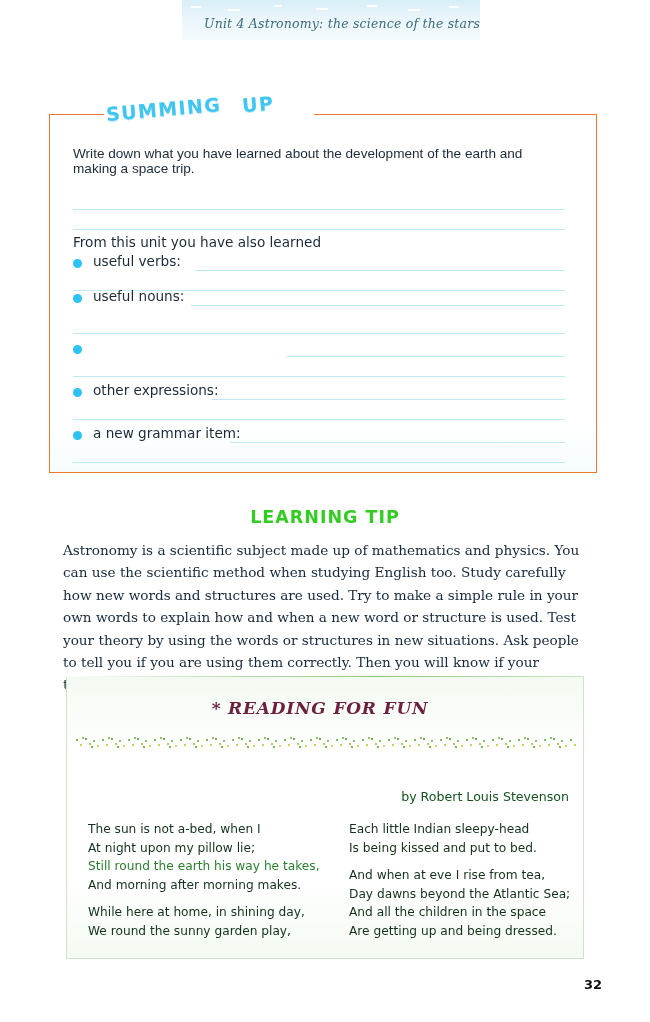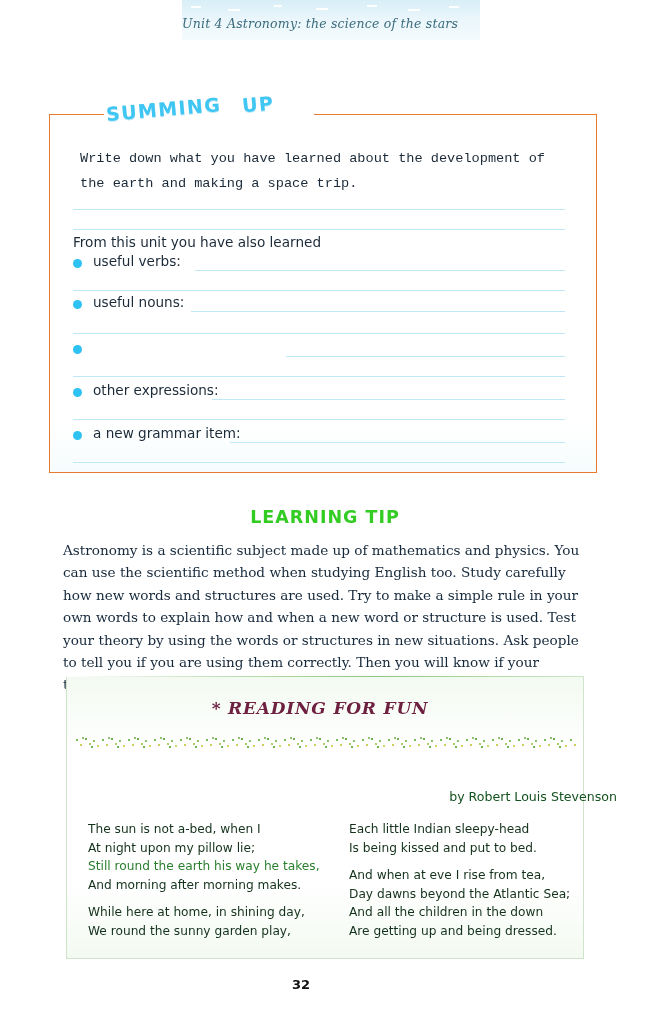--- a/index.html
+++ b/index.html
@@ -38,21 +38,21 @@
       radial-gradient(ellipse 9px 1.5px at 190px 2px, #ffffff 60%, transparent 62%),
       radial-gradient(ellipse 11px 1.6px at 232px 6px, #ffffff 60%, transparent 62%),
       radial-gradient(ellipse 9px 1.5px at 272px 3px, #ffffff 60%, transparent 62%);
     opacity: .95;
   }
   .runhead-text {
     position: absolute;
     left: 182px;
     top: 16px;
     width: 298px;
-    text-align: left;
+    text-align: right;
     font-family: "DejaVu Serif", serif;
     font-style: italic;
     font-size: 12.5px;
     color: #3b6b7d;
     letter-spacing: .2px;
     white-space: nowrap;
   }
 
   
   .summing-box {
@@ -84,25 +84,24 @@
     text-shadow: 0 1px 0 #bfe9f8;
   }
   .summing-title .w1 { left: 2px;  top: 6px;  transform: rotate(-5deg); }
   .summing-title .w2 { left: 138px; top: 1px; transform: rotate(-5deg); }
 
   .instr {
     position: absolute;
     left: 73px;
     top: 146px;
     width: 492px;
-    font-family: Liberation Mono, monospace;
+    font-family: Liberation Sans, sans-serif;
     font-size: 13.6px;
-    line-height: 25px;
+    line-height: 15px;
     color: #1b2a38;
-    margin-left: 7px;
   }
   .subhead {
     position: absolute;
     left: 73px;
     top: 229px;
     font-family: "DejaVu Sans", sans-serif;
     font-size: 13.6px;
     color: #1b2a38;
   }
 
@@ -235,40 +234,39 @@
   }
   .poem-author {
     position: absolute;
     left: 0;
     top: 789px;
     width: 569px;
     text-align: right;
     font-family: "DejaVu Sans", sans-serif;
     font-size: 12.6px;
     color: #14521f;
-    padding-left: 48px;
   }
 
   .stanza {
     position: absolute;
     font-family: "DejaVu Sans", sans-serif;
     font-size: 12.2px;
     line-height: 18.5px;
     color: #14321b;
     white-space: nowrap;
   }
   .stanza .ln { display: block; }
   .stanza .ln.green { color: #2a7f2e; }
 
   .page-number {
     position: absolute;
     left: 0;
     top: 977px;
     width: 602px;
-    text-align: center;
+    text-align: right;
     font-family: "DejaVu Sans", sans-serif;
     font-weight: bold;
     font-size: 13px;
     color: #111111;
   }
 </style>
 </head>
 <body>
 
 <div class="page">
@@ -290,21 +288,21 @@
 
   <div class="subhead" style="top:234px;">From this unit you have also learned</div>
 
   <div class="bullet-row" style="top:253px;">
     <span class="bullet-dot"></span>
     <span class="bullet-label">useful verbs:</span>
     <span class="bullet-line" style="width:370px;"></span>
   </div>
   <div class="rule" style="left:73px; top:290px; width:492px;"></div>
 
-  <div class="bullet-row" style="top:294px;text-align:center;">
+  <div class="bullet-row" style="top:288px;text-align:center;">
     <span class="bullet-dot"></span>
     <span class="bullet-label">useful nouns:</span>
     <span class="bullet-line" style="width:374px;"></span>
   </div>
   <div class="rule" style="left:73px; top:333px; width:492px;"></div>
 
   <div class="bullet-row" style="top:339px;">
     <span class="bullet-dot"></span>
     <span class="bullet-line" style="width:279px;"></span>
   </div>
@@ -347,18 +345,18 @@
   </div>
 
   <div class="stanza" style="left:88px; top:903px;">
     <span class="ln">While here at home, in shining day,</span>
     <span class="ln">We round the sunny garden play,</span>
   </div>
 
   <div class="stanza" style="left:349px; top:866px;">
     <span class="ln">And when at eve I rise from tea,</span>
     <span class="ln">Day dawns beyond the Atlantic Sea;</span>
-    <span class="ln">And all the children in the down</span>
+    <span class="ln">And all the children in the space</span>
     <span class="ln">Are getting up and being dressed.</span>
   </div>
 
   <div class="page-number">32</div>
 </div>
 
 </body></html>

